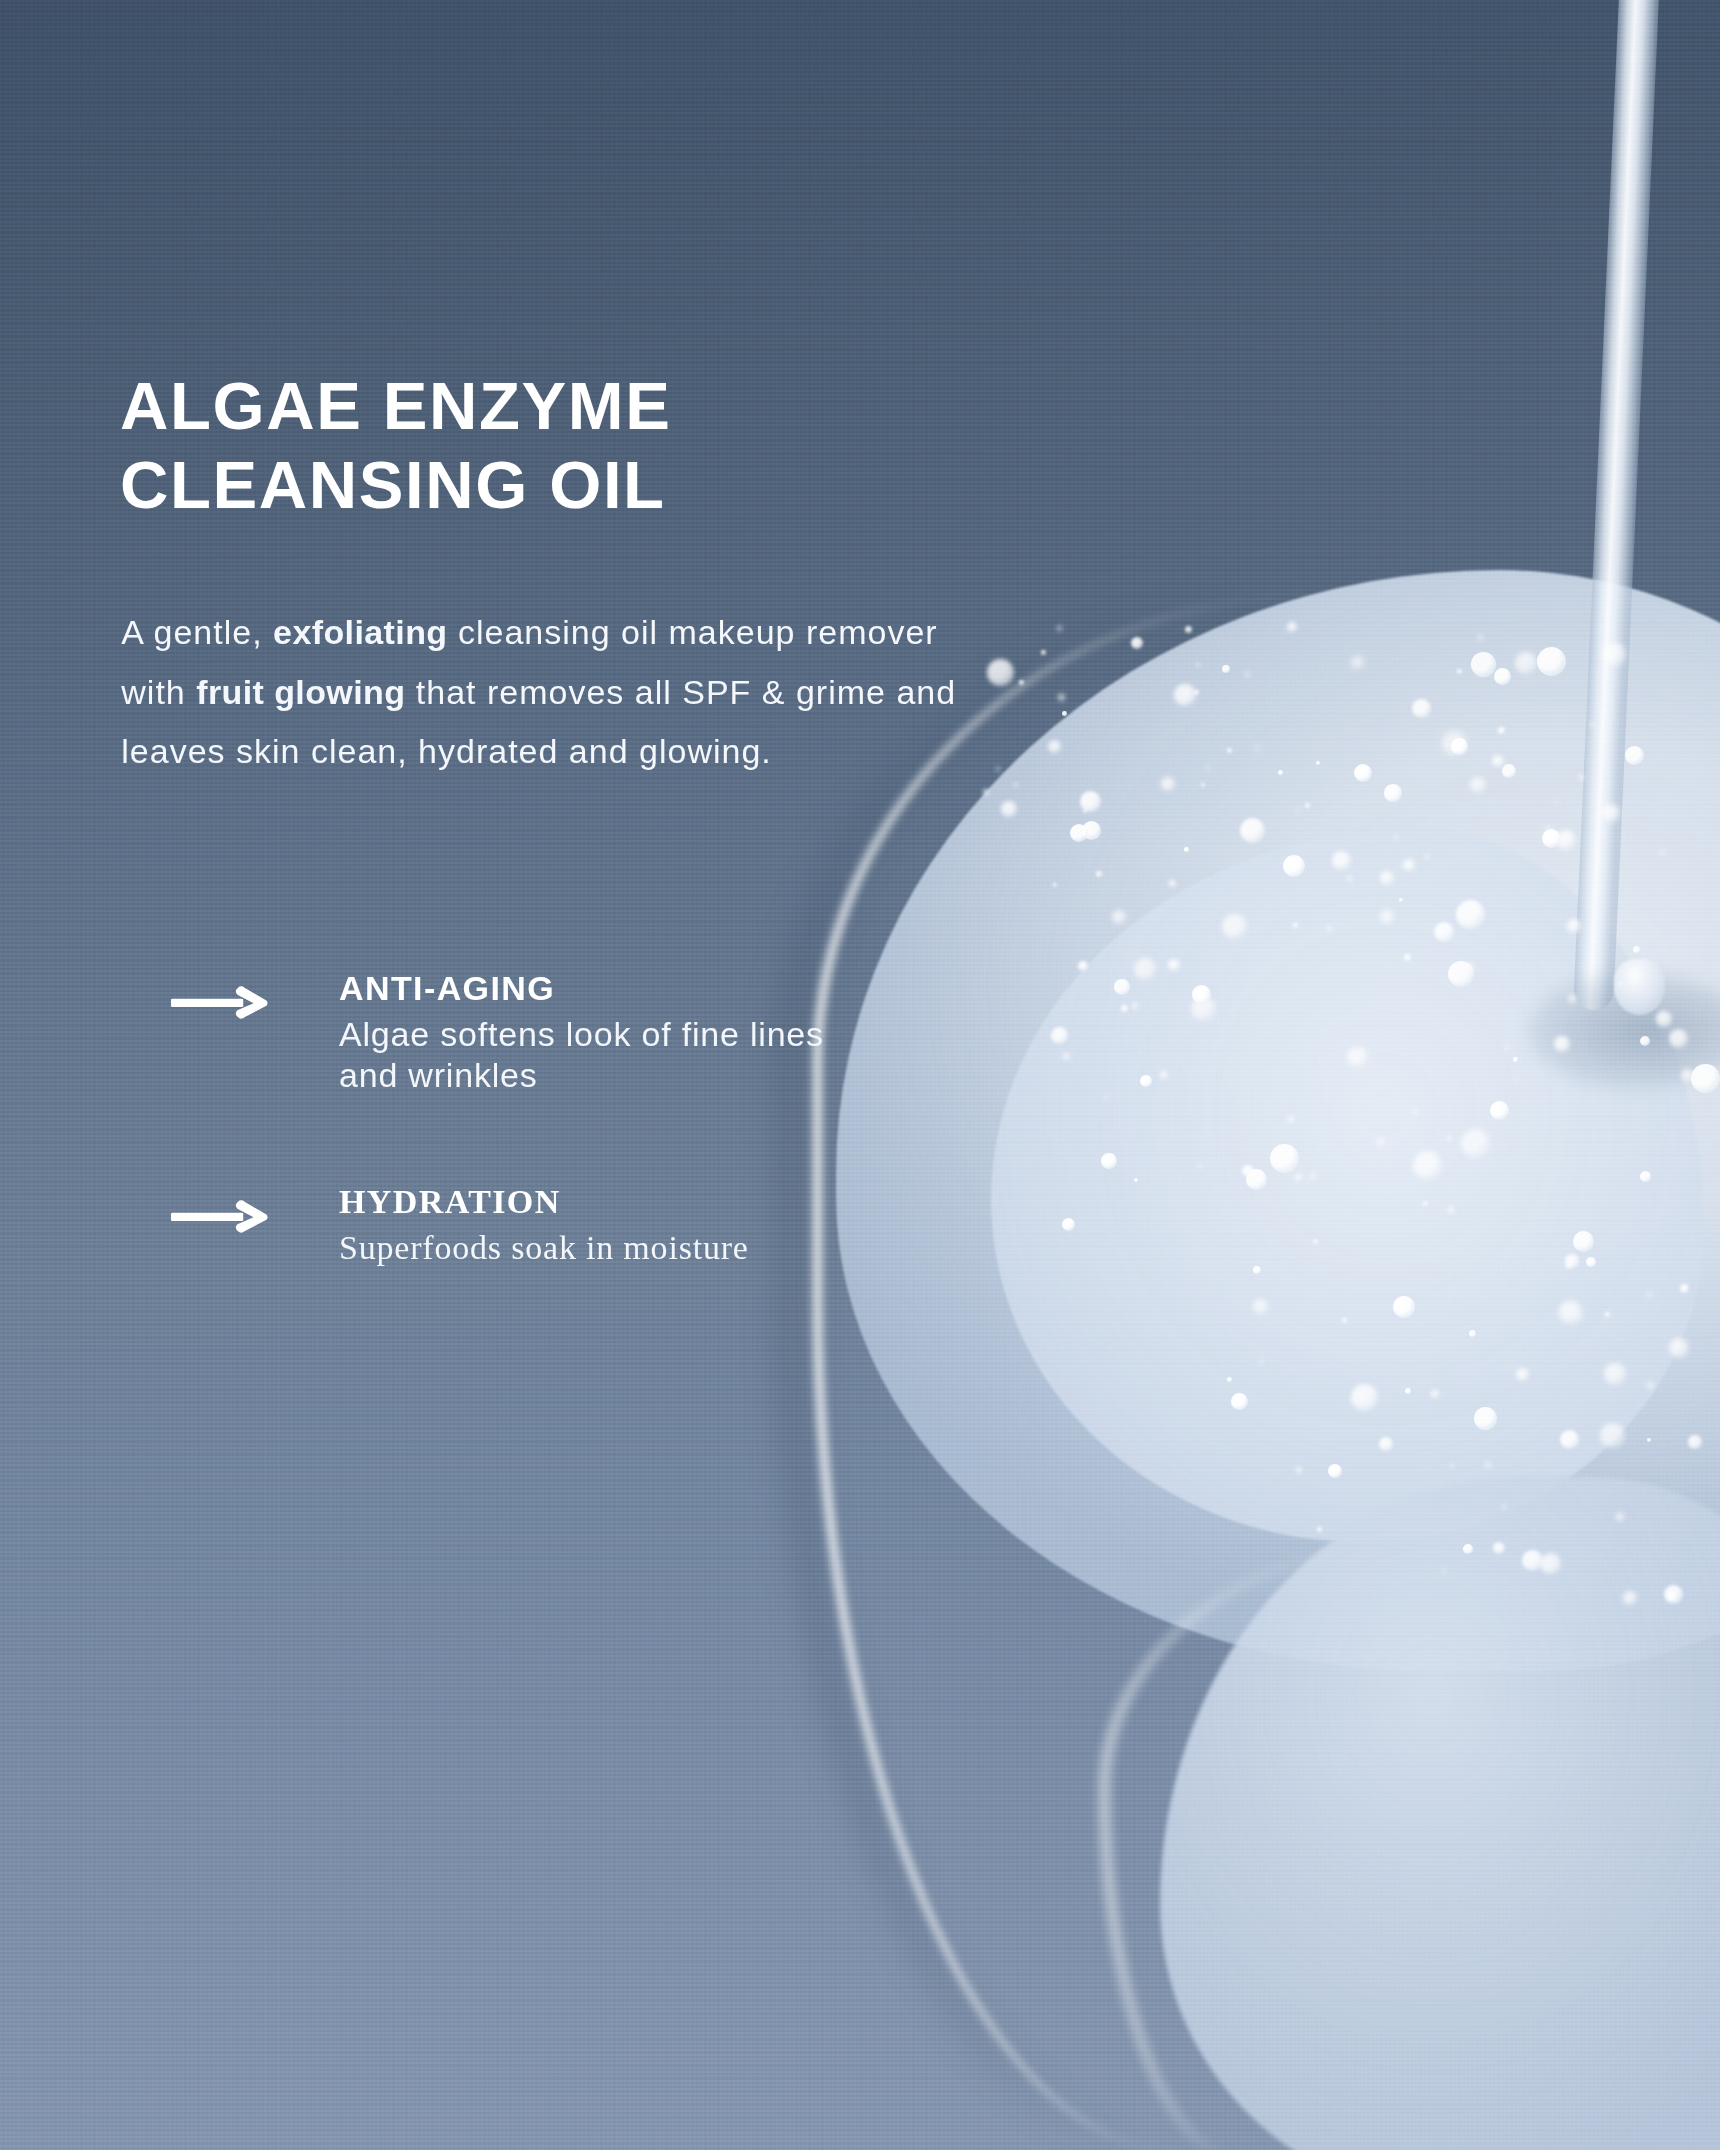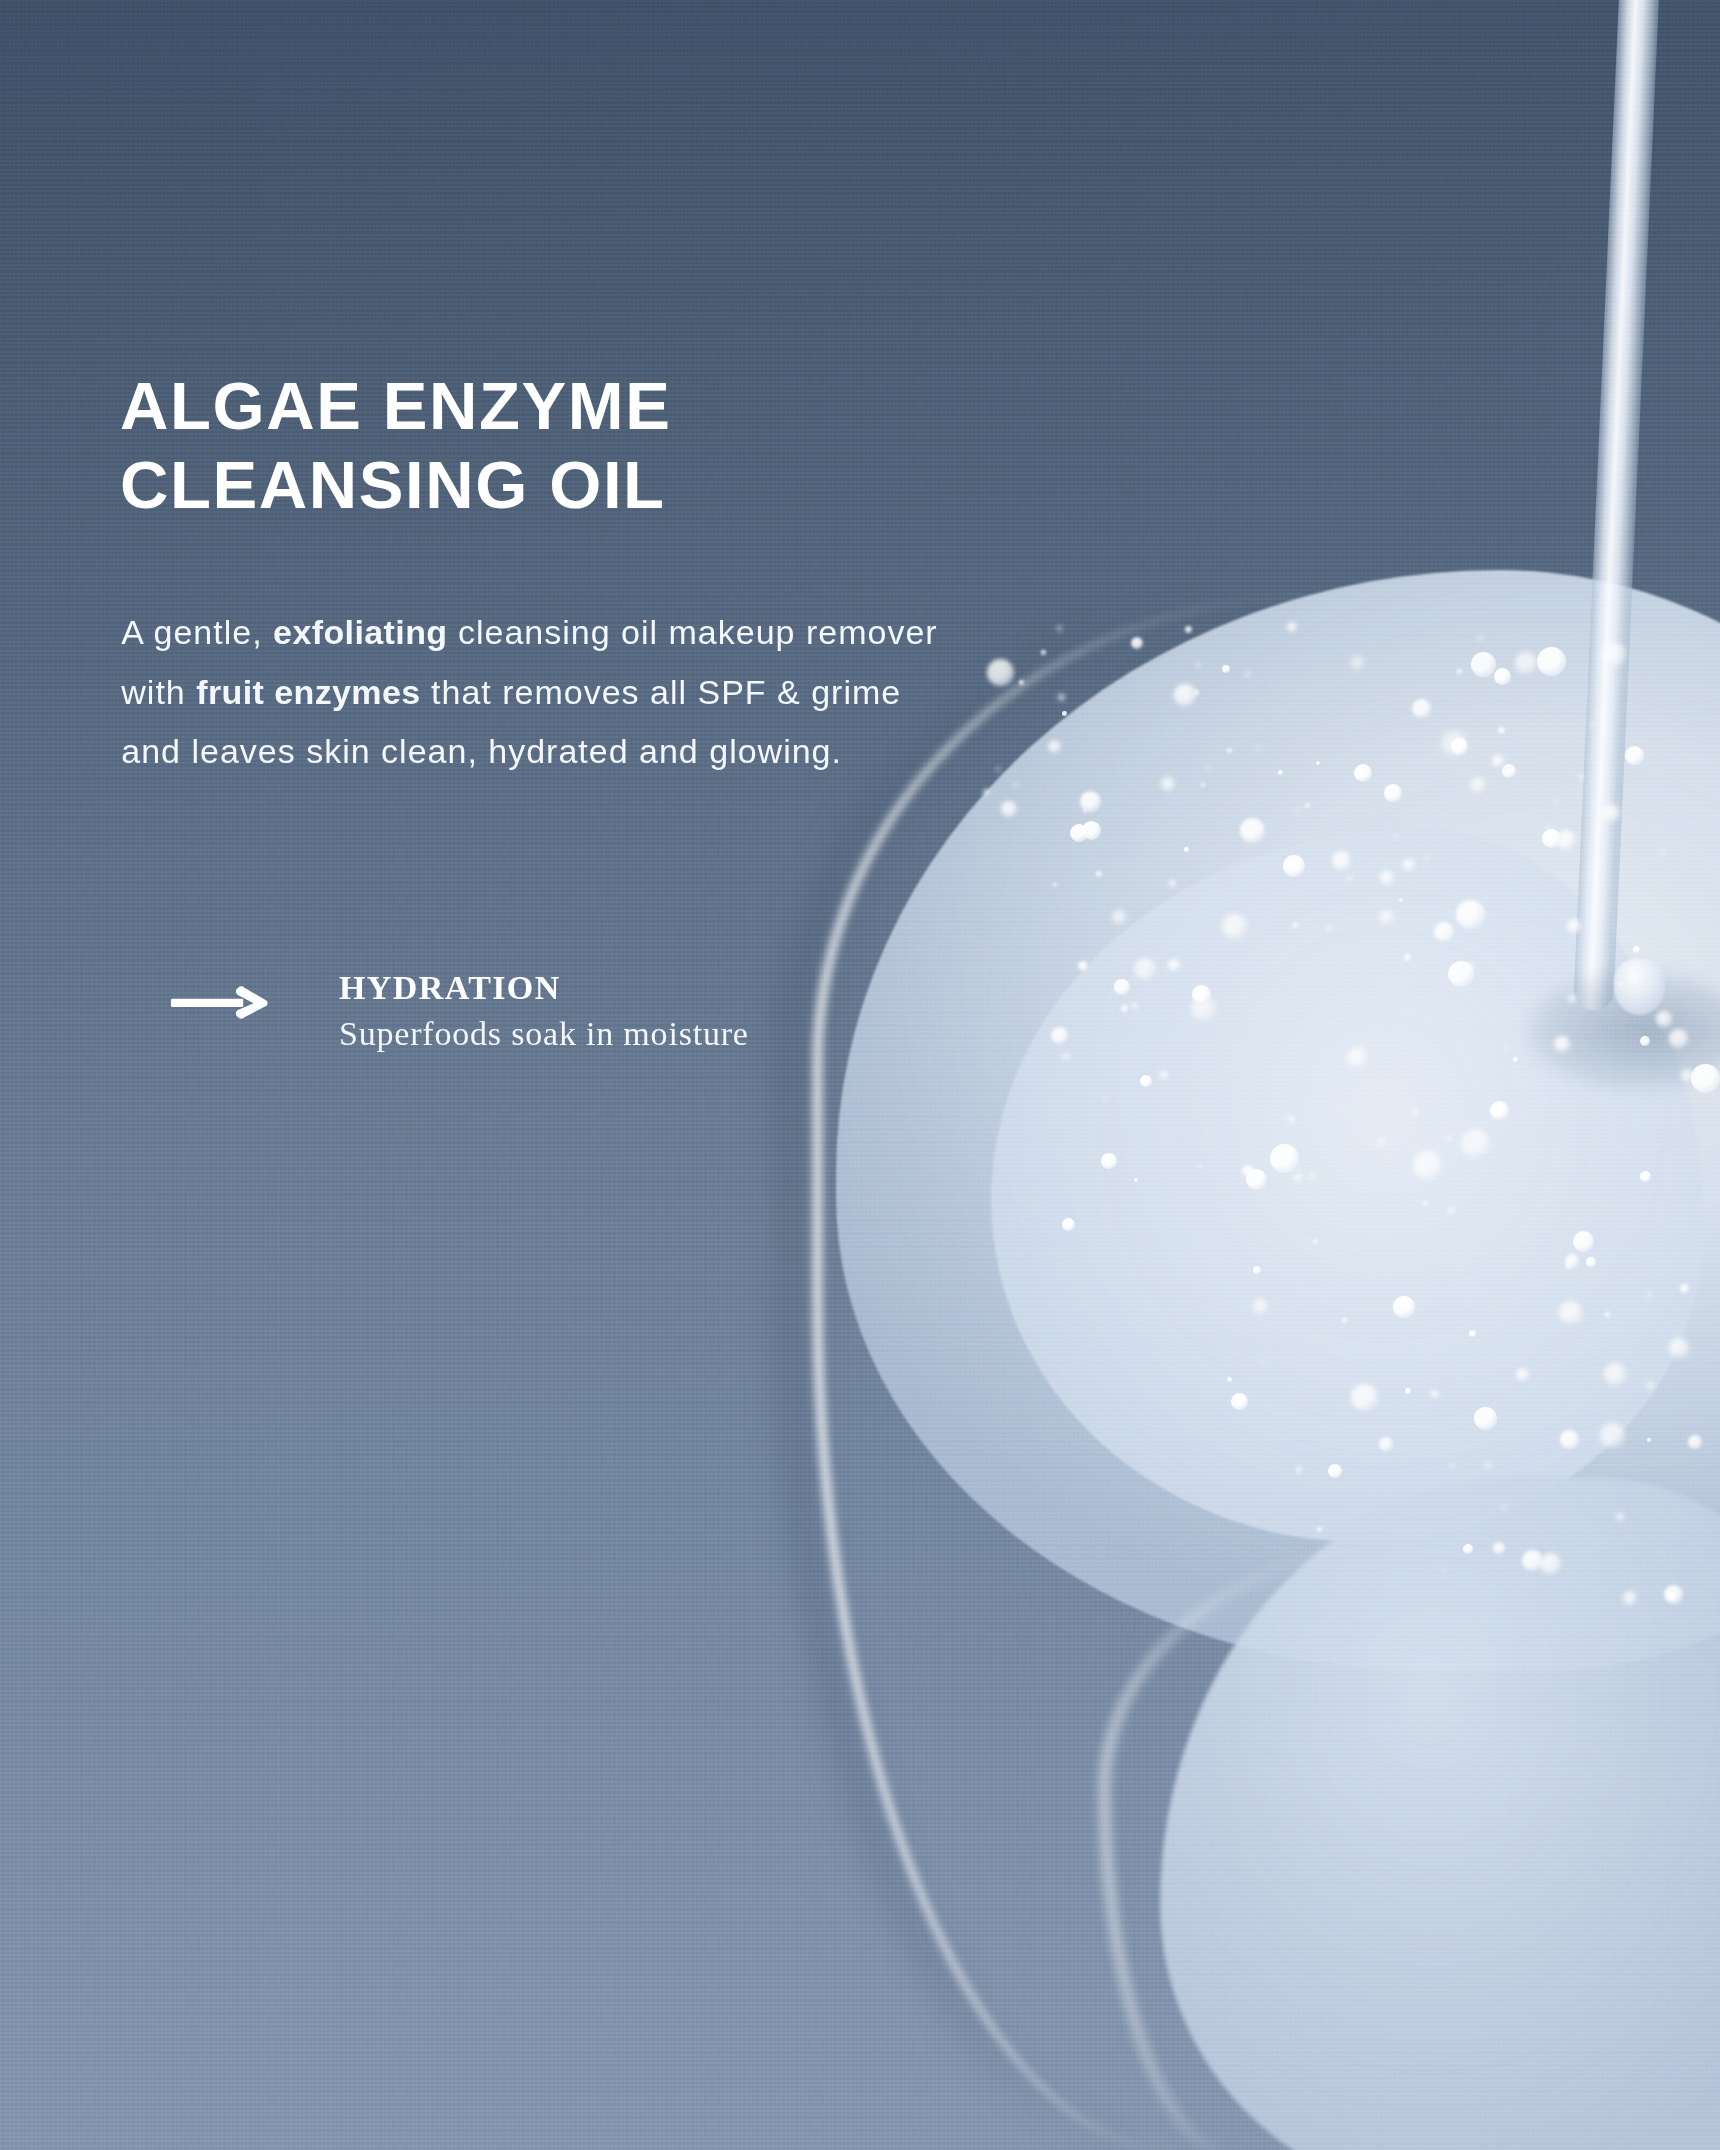--- a/index.html
+++ b/index.html
@@ -464,23 +464,31 @@
         <span class="bubble" style="left:1140px;top:1075px;width:11.7px;height:11.7px;opacity:1.00;filter:blur(0.4px);"></span>
       </div>
     <div class="grain"></div>
   </div>
 
   <div class="content">
 
     <h1 class="product-title">ALGAE ENZYME
 CLEANSING OIL</h1>
 
-    <p class="product-desc" id="product-desc">A gentle, <b>exfoliating</b> cleansing oil makeup remover with <b>fruit enzymes</b> that removes all SPF &amp; grime and leaves skin clean, hydrated and glowing.</p>
+    <p class="product-desc" id="product-desc">A gentle, <b>exfoliating</b> cleansing oil makeup remover with <b>fruit glowing</b> that removes all SPF &amp; grime and leaves skin clean, hydrated and glowing.</p>
 
     <div class="benefits" id="benefits-list">
+        <div class="benefit">
+          <span class="arrow-icon"><svg viewBox="0 0 152 54" width="98" height="35" aria-hidden="true">
+              <rect x="0" y="21" width="112" height="13" rx="2" fill="#ffffff"></rect>
+              <path d="M102 6 L104 4 A7 7 0 0 1 114 4 L148 24 A6 6 0 0 1 148 32 L114 50 A7 7 0 0 1 104 50 L102 48 A7 7 0 0 1 103 39 L128 28 L103 15 A7 7 0 0 1 102 6 Z" fill="#ffffff"></path>
+            </svg></span>
+          <h2 class="benefit-title">ANTI-AGING</h2>
+          <p class="benefit-desc">Algae softens look of fine lines and wrinkles</p>
+        </div>
         <div class="benefit">
           <span class="arrow-icon"><svg viewBox="0 0 152 54" width="98" height="35" aria-hidden="true">
               <rect x="0" y="21" width="112" height="13" rx="2" fill="#ffffff"></rect>
               <path d="M102 6 L104 4 A7 7 0 0 1 114 4 L148 24 A6 6 0 0 1 148 32 L114 50 A7 7 0 0 1 104 50 L102 48 A7 7 0 0 1 103 39 L128 28 L103 15 A7 7 0 0 1 102 6 Z" fill="#ffffff"></path>
             </svg></span>
           <h2 class="benefit-title">HYDRATION</h2>
           <p class="benefit-desc">Superfoods soak in moisture</p>
         </div>
       </div>
 

